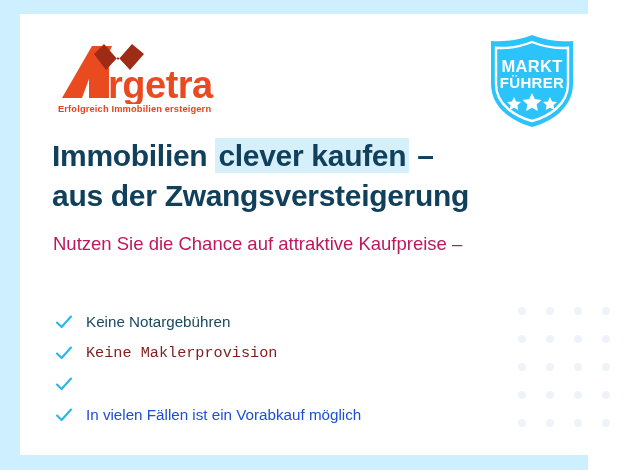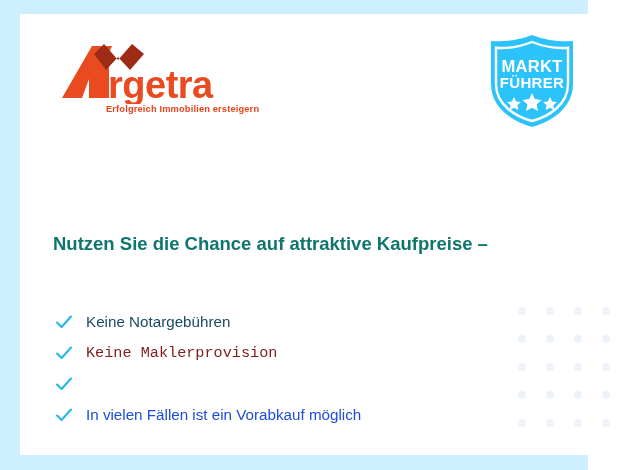--- a/index.html
+++ b/index.html
@@ -68,21 +68,20 @@
   }
   #logo-tagline {
     position: absolute;
     left: 2px;
     top: 62px;
     font-size: 9.3px;
     font-weight: bold;
     letter-spacing: 0.15px;
     color: #e8431a;
     white-space: nowrap;
-    margin-left: 48px;
   }
 
   
   #badge {
     position: absolute;
     left: 465px;
     top: 18px;
     width: 94px;
     height: 98px;
   }
@@ -198,22 +197,28 @@
         <text x="47" y="40" text-anchor="middle" font-family="'Liberation Sans', sans-serif" font-size="16.5" font-weight="bold" fill="#ffffff" letter-spacing="0.3">MARKT</text>
         <text x="47" y="56" text-anchor="middle" font-family="'Liberation Sans', sans-serif" font-size="15" font-weight="bold" fill="#ffffff" letter-spacing="0.3">FÜHRER</text>
         <g fill="#ffffff">
           <polygon points="29,65 31.1,69.4 36,70 32.4,73.3 33.3,78 29,75.7 24.7,78 25.6,73.3 22,70 26.9,69.4"></polygon>
           <polygon points="47,61 49.8,67.1 56.5,67.9 51.6,72.4 52.9,79 47,75.8 41.1,79 42.4,72.4 37.5,67.9 44.2,67.1"></polygon>
           <polygon points="65,65 67.1,69.4 72,70 68.4,73.3 69.3,78 65,75.7 60.7,78 61.6,73.3 58,70 62.9,69.4"></polygon>
         </g>
       </svg>
     </div>
 
-
-    <div id="subheadline" style="color: #0f766e; font-weight: bold;">
+    <div id="headline" style="color: rgb(16, 64, 92);">
+      <span class="hl-line">
+        <span>Immobilien </span><span class="hl" style="background: rgb(214, 240, 251);">clever kaufen</span><span> –</span>
+      </span>
+      <span class="hl-line">aus der Zwangsversteigerung</span>
+    </div>
+
+    <div id="subheadline" style="color: #be185d;">
       <span class="sub-line">Nutzen Sie die Chance auf attraktive Kaufpreise –</span>
     </div>
 
     <div id="bullets">
         <div class="bullet">
           <span class="check">
             <svg width="20" height="20" viewBox="0 0 20 20" xmlns="http://www.w3.org/2000/svg">
               <path d="M3 10.5 L7.6 15 L17 4.5" fill="none" stroke="#29b6e8" stroke-width="2.1" stroke-linecap="round" stroke-linejoin="round"></path>
             </svg>
           </span>

